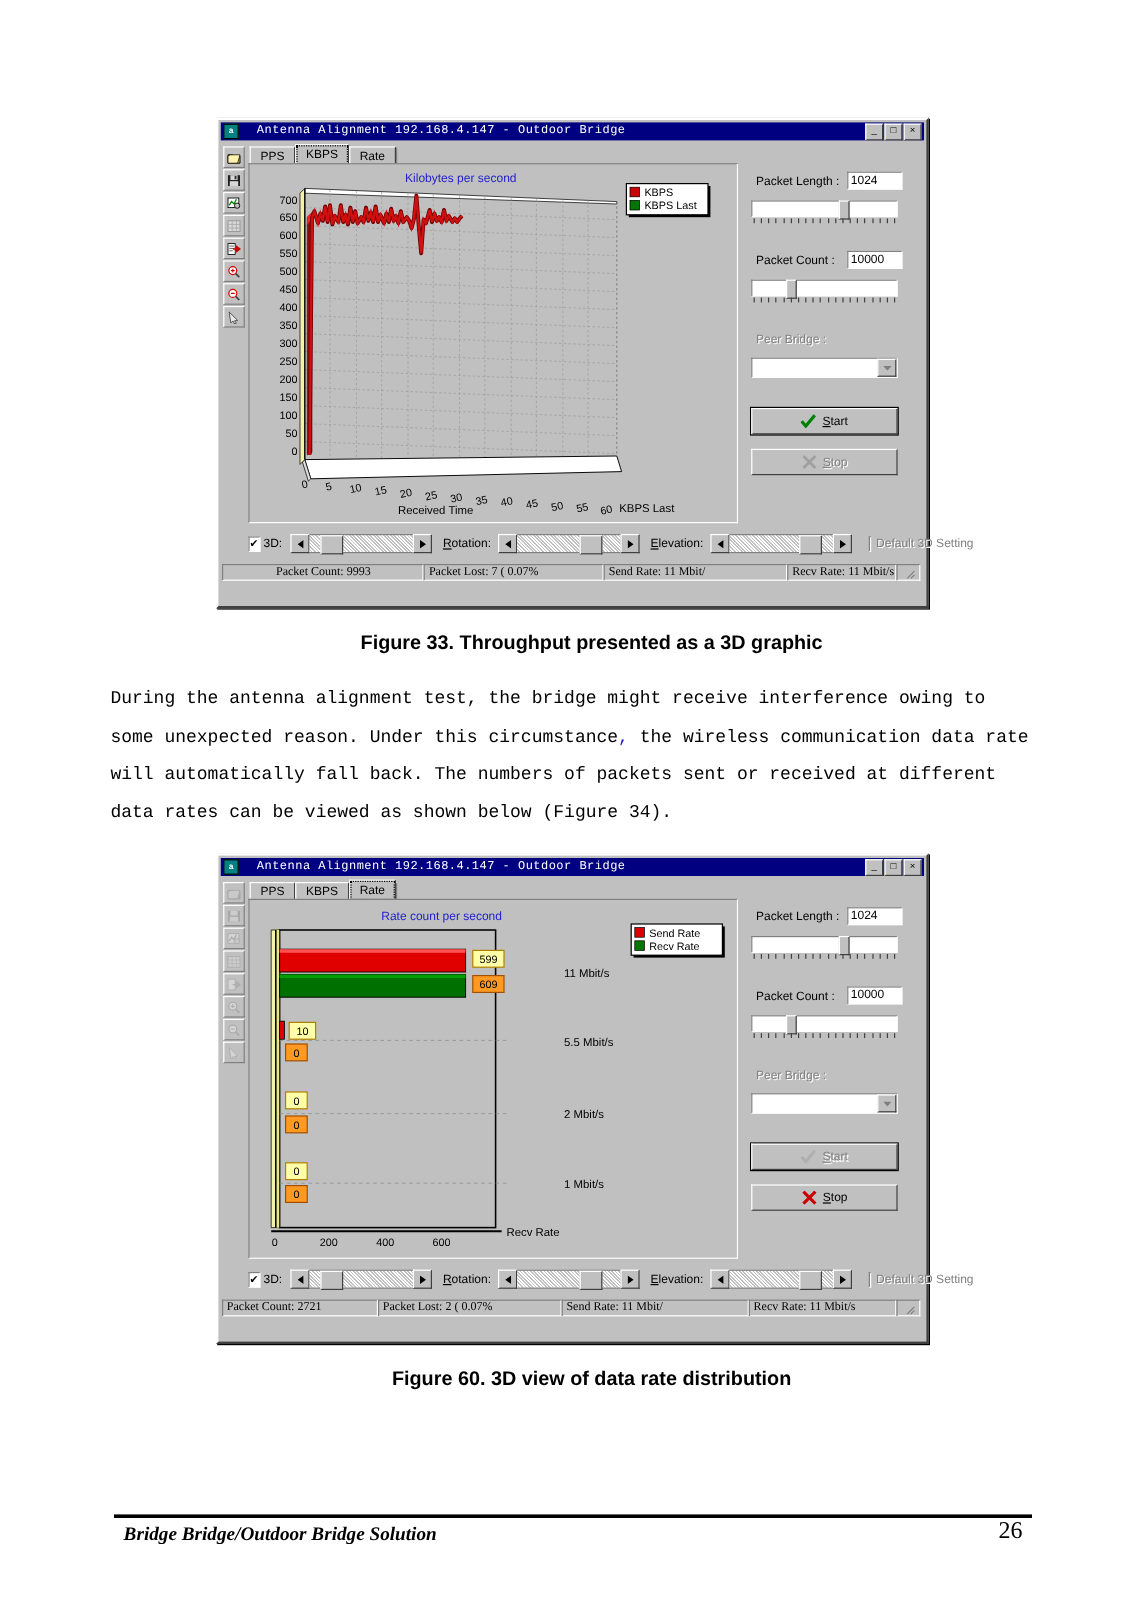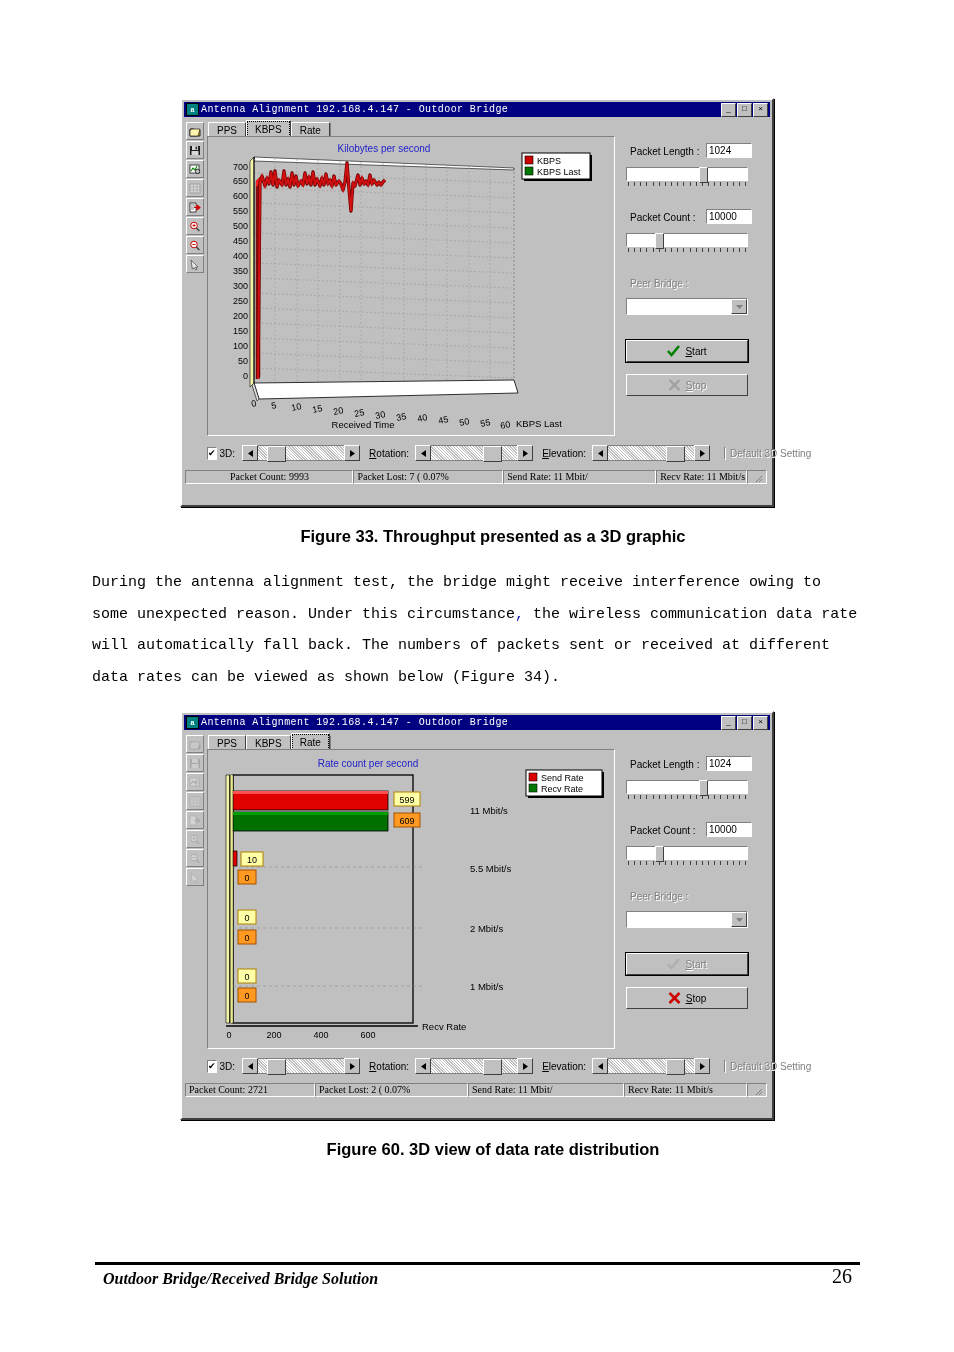--- a/index.html
+++ b/index.html
@@ -12,21 +12,21 @@
   
   .win{
     position:absolute;background:#c0c0c0;
     border-top:2px solid #ffffff;border-left:2px solid #ffffff;
     border-right:2px solid #404040;border-bottom:2px solid #404040;
     box-shadow:1px 1px 0 #000;
     font-family:"Liberation Sans",sans-serif;
   }
   .titlebar{
     height:15px;margin:2px 2px 0 2px;background:#000080;
-    display:flex;align-items:center;padding:0 2px;gap:2px;
+    display:flex;align-items:center;padding:0 2px;gap:15px;
   }
   .tb-icon{
     width:11px;height:11px;background:#008080;border:1px solid #000;
     flex:0 0 auto;display:flex;align-items:center;justify-content:center;
     color:#fff;font-size:7px;font-weight:bold;line-height:1;
   }
   .tb-title{
     color:#fff;font-size:10px;letter-spacing:.4px;white-space:nowrap;
     font-family:"Liberation Mono",monospace;flex:1 1 auto;overflow:hidden;
   }
@@ -835,16 +835,16 @@
         <svg width="10" height="10" viewBox="0 0 10 10">
             <path d="M9 3L3 9M9 6L6 9" stroke="#808080" stroke-width="1"></path>
           </svg>
       </div>
     </div>
   </div>
 
   <div class="figcap" style="top:1140px;">Figure 60.  3D view of data rate distribution</div>
 
   <div class="footrule" style="left:95px;top:1262px;width:765px;"></div>
-  <div class="footer-left" style="left:103px;top:1270px;">Outdoor Bridge/Received Bridge Solution</div>
+  <div class="footer-left" style="left:103px;top:1270px;">Bridge Bridge/Outdoor Bridge Solution</div>
   <div class="footer-right" style="left:832px;top:1265px;">26</div>
 
 </div>
 
 </body></html>

